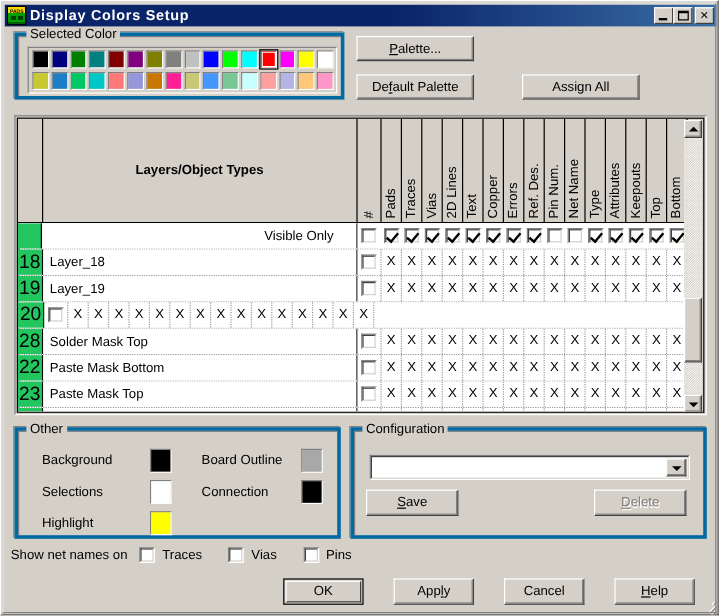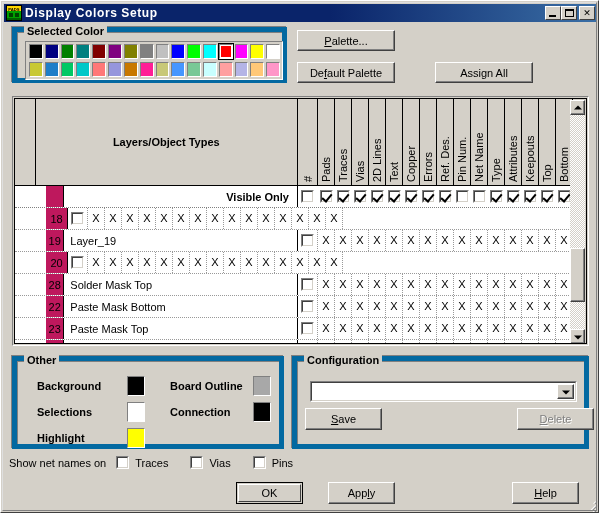--- a/index.html
+++ b/index.html
@@ -82,24 +82,23 @@
     font-size: 9px; line-height: 1;
     color: #000;
     font-family: "Liberation Sans", sans-serif;
   }
   .min-g { position:absolute; left:3px; bottom:2px; width:7px; height:2px; background:#000; }
   .max-g { position:absolute; left:3px; top:2px; width:9px; height:8px; border:1px solid #000; border-top-width:2px; box-sizing:border-box; }
 
   
   .group {
     position: absolute;
-    border: 5px solid #0369a1;
+    border: 3px solid #0369a1;
     box-shadow: inset 1px 1px 0 #808080, -1px -1px 0 #808080;
     box-sizing: border-box;
-    font-weight: bold;
   }
   .group > .glabel {
     position: absolute;
     top: -7px; left: 7px;
     background: #d4d0c8;
     padding: 0 3px;
     font-size: 11px;
     color: #000;
     white-space: nowrap;
   }
@@ -258,39 +257,37 @@
   .grow {
     display: flex;
     height: 22px;
     box-sizing: border-box;
     border-bottom: 1px dotted #999999;
   }
   .grow.visonly { background: #ffffff; border-bottom: 1px dotted #808080; }
   .grow .num {
     width: 22px;
     box-sizing: border-box;
-    background: #be185d;
+    background: #22c55e;
     border-right: 1px solid #000;
     display: flex; align-items: center; justify-content: center;
-    font-size: 11px;
-    margin-left: 31px;
+    font-size: 16px;
   }
   .grow .name {
     width: 282px;
     box-sizing: border-box;
     background: #ffffff;
     border-right: 1px solid #000;
     display: flex; align-items: center;
     padding-left: 6px;
     font-size: 11px;
   }
   .grow.visonly .name {
     justify-content: flex-end;
-    padding-right: 8px;
-    font-weight: bold;
+    padding-right: 19px;
   }
   .grow .cells { display: flex; flex: 1 1 auto; background: #ffffff; }
   .cell {
     box-sizing: border-box;
     border-right: 1px dotted #999999;
     display: flex; align-items: center; justify-content: center;
     font-size: 12px;
     color: #000;
   }
   .grow.visonly .cell { border-right: 1px solid transparent; }
@@ -472,21 +469,21 @@
   }
   #cfg-arrow .tri {
     position:absolute; left:50%; top:50%;
     transform: translate(-50%,-35%);
     width:0;height:0;
     border-left:4px solid transparent;
     border-right:4px solid transparent;
     border-top:4px solid #000;
   }
   #btn-save   { left: 304px; top: 407px; width: 77px; height: 22px; }
-  #btn-delete { left: 516px; top: 407px; width: 77px; height: 22px; }
+  #btn-delete { left: 494px; top: 407px; width: 77px; height: 22px; }
 
   
   #btn-ok     { left: 235px; top: 481px; width: 67px; height: 22px; }
   #btn-apply  { left: 327px; top: 481px; width: 67px; height: 22px; }
   #btn-cancel { left: 419px; top: 481px; width: 67px; height: 22px; }
   #btn-help   { left: 511px; top: 481px; width: 67px; height: 22px; }
 
   #grip {
     position: absolute;
     right: 2px; bottom: 2px;
@@ -783,20 +780,21 @@
               <div class="cell" style="width: 17px;">
                 <span class="cb on"></span>
               </div>
               <div class="cell" style="width: 17px;">
                 <span class="cb on"></span>
               </div>
             </div>
           </div>
           <div class="grow">
             <div class="num">18</div>
+            <div class="name">Layer_18</div>
             <div class="cells">
               <div class="cell" style="width: 20px;">
                 <span class="cb"></span>
               </div>
               <div class="cell" style="width: 17px;">
                 <span class="xm">X</span>
               </div>
               <div class="cell" style="width: 17px;">
                 <span class="xm">X</span>
               </div>
@@ -1210,20 +1208,23 @@
   </div>
 
   <div class="btn default" id="btn-ok">
     <span class="inner">
         <span>OK</span>
       </span>
   </div>
   <div class="btn" id="btn-apply">
     <span>App<u>l</u>y</span>
   </div>
+  <div class="btn" id="btn-cancel">
+    <span>Cancel</span>
+  </div>
   <div class="btn" id="btn-help">
     <span><u>H</u>elp</span>
   </div>
 
   <div id="grip">
     <i style="right:0;bottom:0;width:11px;height:1px;transform:rotate(-45deg);transform-origin:100% 100%;"></i>
     <i style="right:0;bottom:4px;width:7px;height:1px;transform:rotate(-45deg);transform-origin:100% 100%;"></i>
     <i style="right:0;bottom:8px;width:3px;height:1px;transform:rotate(-45deg);transform-origin:100% 100%;"></i>
   </div>
 

